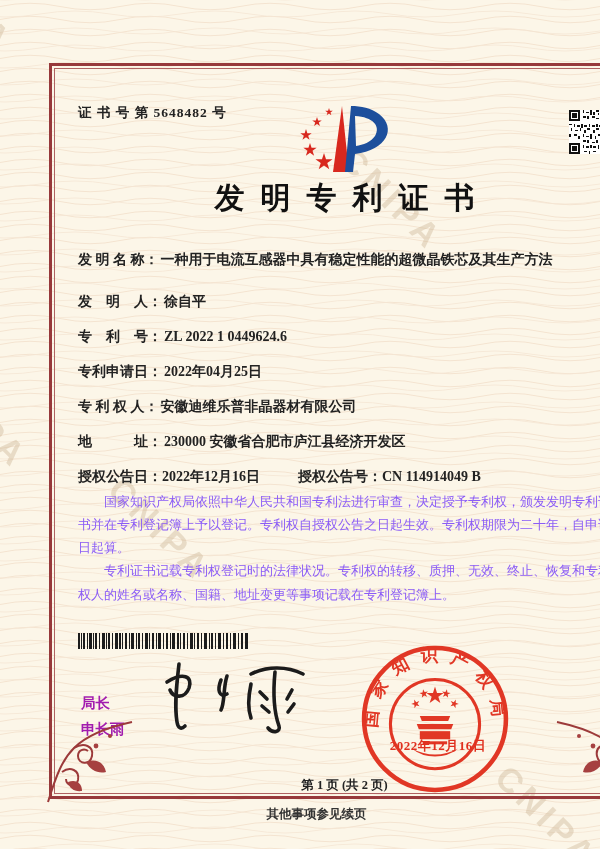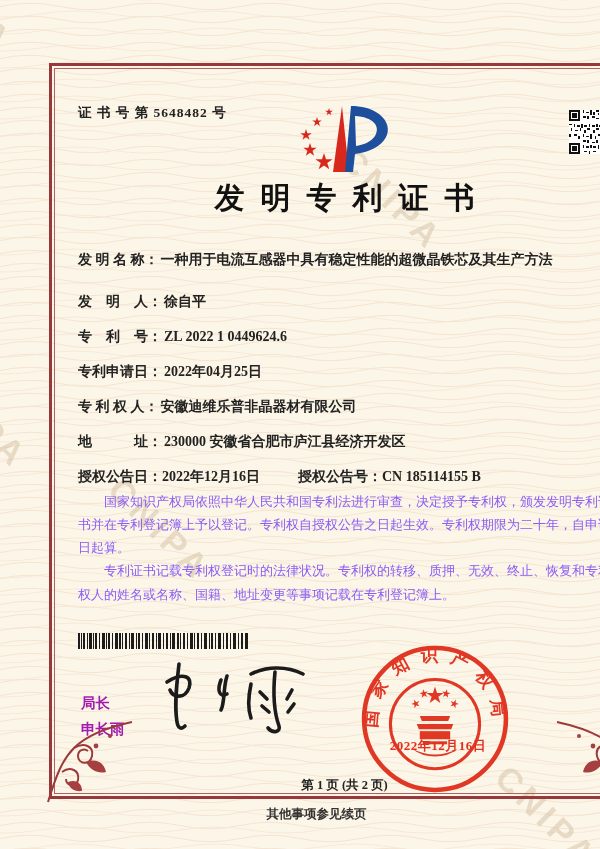--- a/index.html
+++ b/index.html
@@ -179,21 +179,21 @@
       <div class="frow">
         <span class="flabel">专 利 权 人：</span>
           <span class="fvalue">安徽迪维乐普非晶器材有限公司</span>
       </div>
       <div class="frow">
         <span class="flabel">地　　　址：</span>
           <span class="fvalue">230000 安徽省合肥市庐江县经济开发区</span>
       </div>
       <div class="frow grant-row">
         <span class="gcol1"><span>授权公告日：</span><span>2022年12月16日</span></span>
-        <span class="gcol2"><span>授权公告号：</span><span>CN 185114155 B</span></span>
+        <span class="gcol2"><span>授权公告号：</span><span>CN 114914049 B</span></span>
       </div>
     </div>
 
     <div class="paras">
       <p>国家知识产权局依照中华人民共和国专利法进行审查，决定授予专利权，颁发发明专利证书并在专利登记簿上予以登记。专利权自授权公告之日起生效。专利权期限为二十年，自申请日起算。</p>
       <p>专利证书记载专利权登记时的法律状况。专利权的转移、质押、无效、终止、恢复和专利权人的姓名或名称、国籍、地址变更等事项记载在专利登记簿上。</p>
     </div>
 
     <svg class="barcode" width="170" height="16" viewBox="0 0 170 16" shape-rendering="crispEdges">
       <g fill="#1c1c1c">

